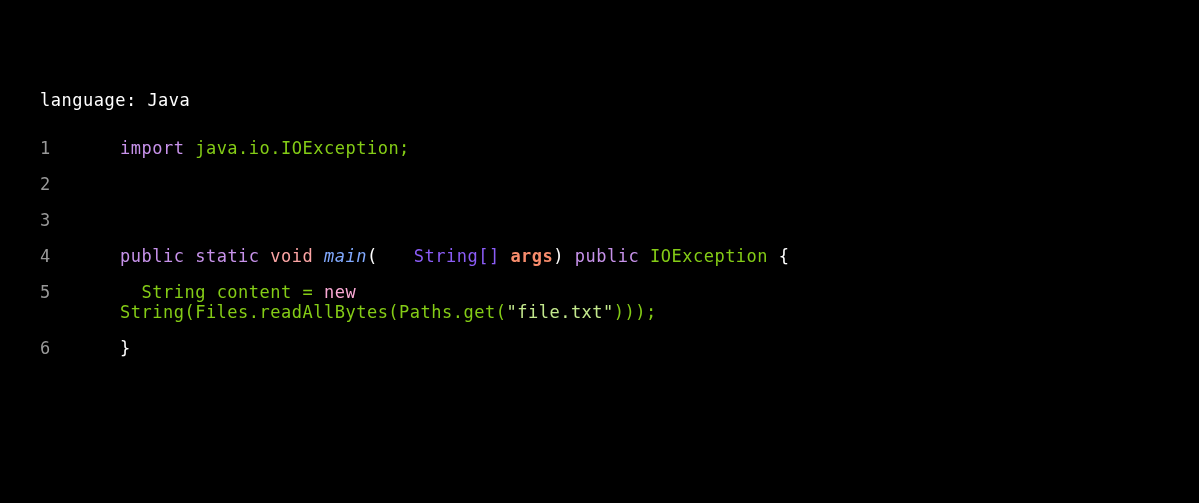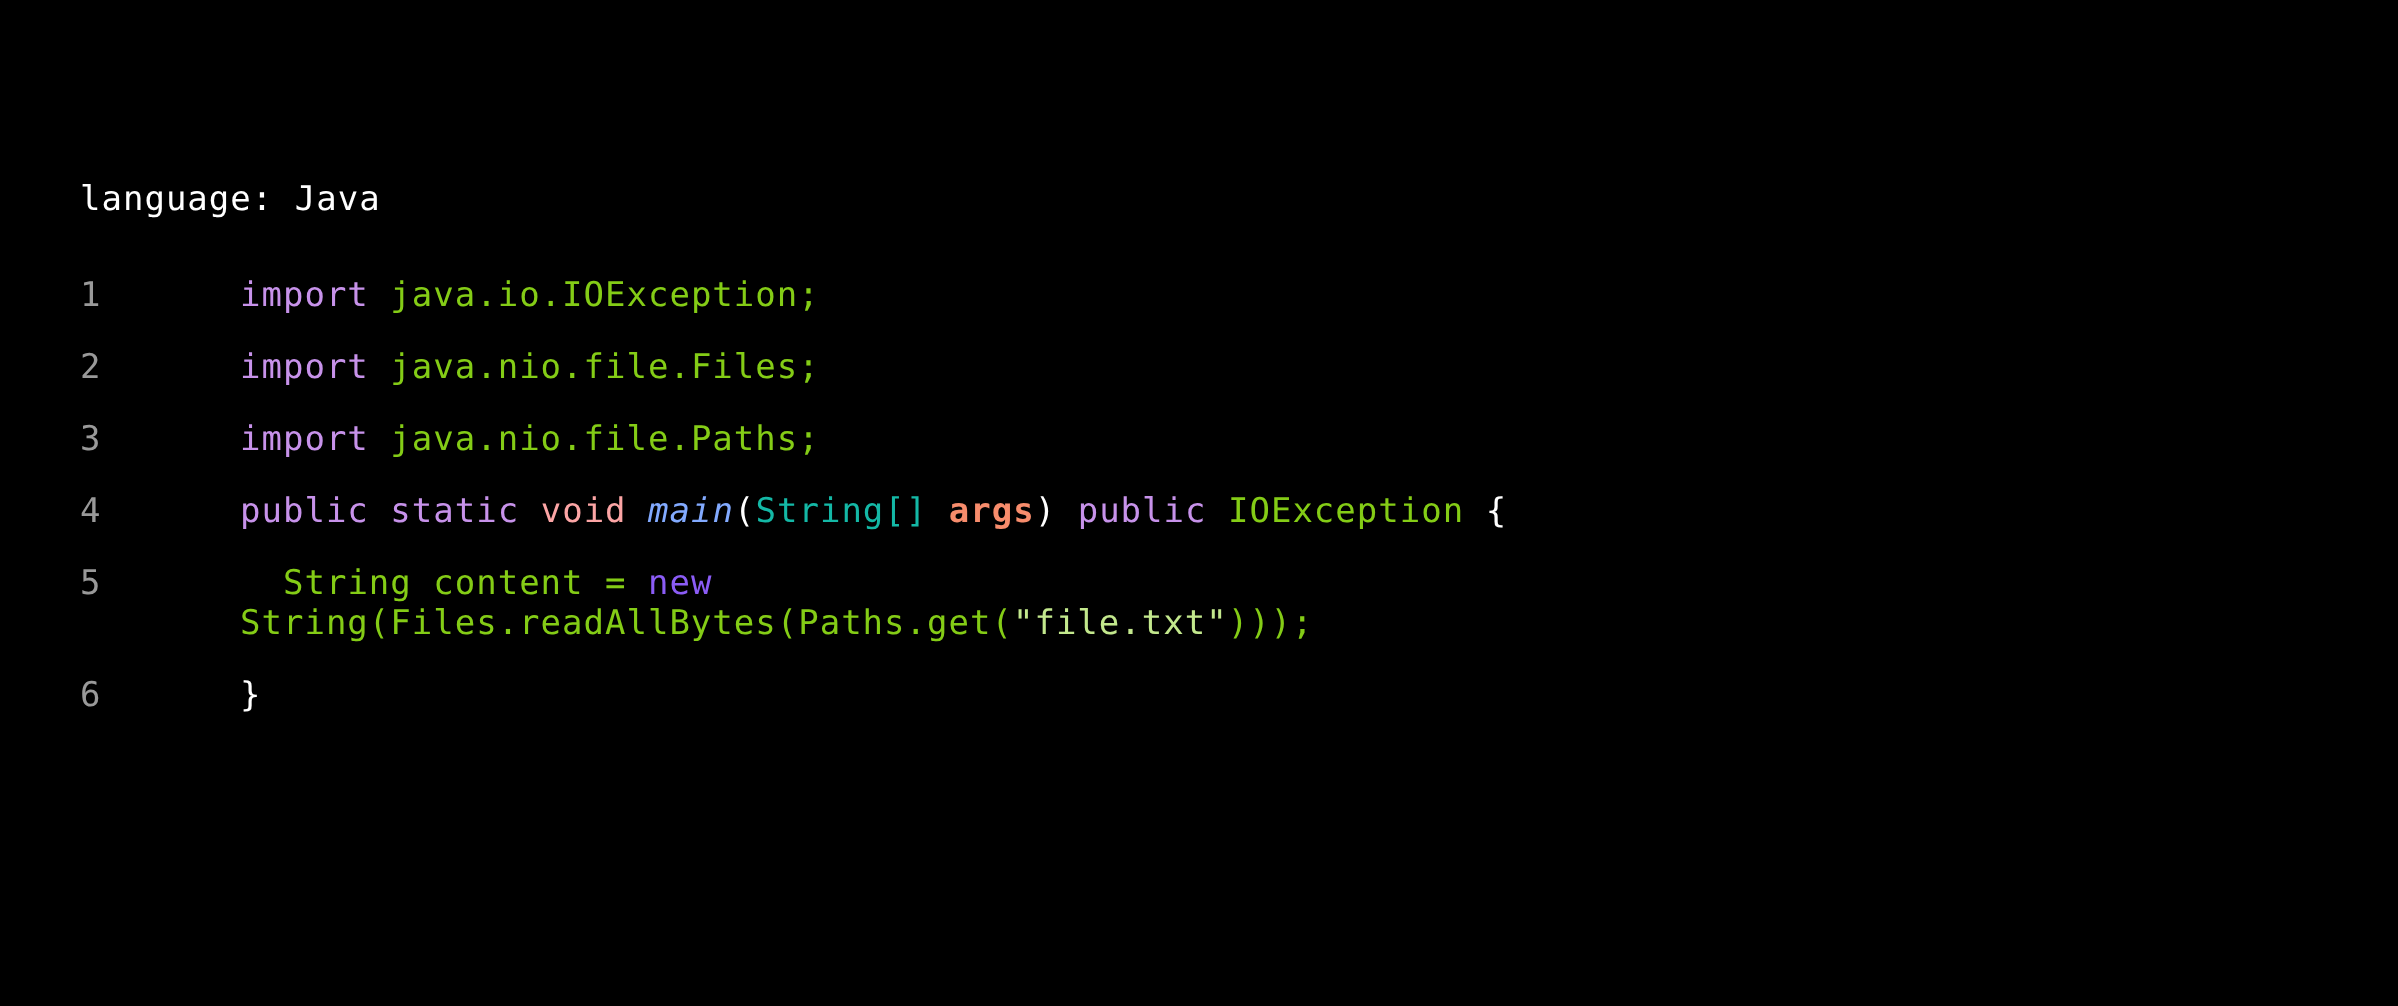--- a/index.html
+++ b/index.html
@@ -35,23 +35,23 @@
 .code {
   white-space: pre-wrap;
   word-break: break-word;
   max-width: 750px;
 }
 .kw-import { color: #c792ea; text-align: center; }
 .kw-public { color: #c792ea; }
 .kw-static { color: #c792ea; }
 .kw-void { color: #fca5a5; }
 .kw-throws { color: #c792ea; }
-.kw-new { color: #8b5cf6; text-align: center; }
+.kw-new { color: #f9a8d4; text-align: center; }
 .fn { color: #82aaff; font-style: italic; }
-.type { color: #14b8a6; }
+.type { color: #8b5cf6; margin-left: 36px; }
 .param { color: #f78c6c; font-weight: bold; }
 .str { color: #c3e88d; }
 .punct { color: #fff; }
 .default { color: #84cc16; }
 </style>
 </head>
 <body>
 
 <div class="header">
   <span>language:</span>
@@ -60,26 +60,24 @@
 
 <div class="code-block">
 
   <div class="line">
     <span class="lineno">1</span>
     <span class="code"><span class="kw-import">import</span><span class="default"> java.io.IOException;</span></span>
   </div>
 
   <div class="line">
     <span class="lineno">2</span>
-    <span class="code"><span class="kw-import">import</span><span class="default"> java.nio.file.Files;</span></span>
   </div>
 
   <div class="line">
     <span class="lineno">3</span>
-    <span class="code"><span class="kw-import">import</span><span class="default"> java.nio.file.Paths;</span></span>
   </div>
 
   <div class="line">
     <span class="lineno">4</span>
     <span class="code"><span class="kw-public">public</span> <span class="kw-static">static</span> <span class="kw-void">void</span> <span class="fn">main</span><span class="punct">(</span><span class="type">String[]</span><span class="param"> args</span><span class="punct">)</span> <span class="kw-throws">public</span><span class="default"> IOException </span><span class="punct">{</span></span>
   </div>
 
   <div class="line">
     <span class="lineno">5</span>
     <span class="code"><span class="default">  String content = </span><span class="kw-new">new</span> <span class="default">String(Files.readAllBytes(Paths.get(</span><span class="str">"file.txt"</span><span class="default">)));</span></span>

